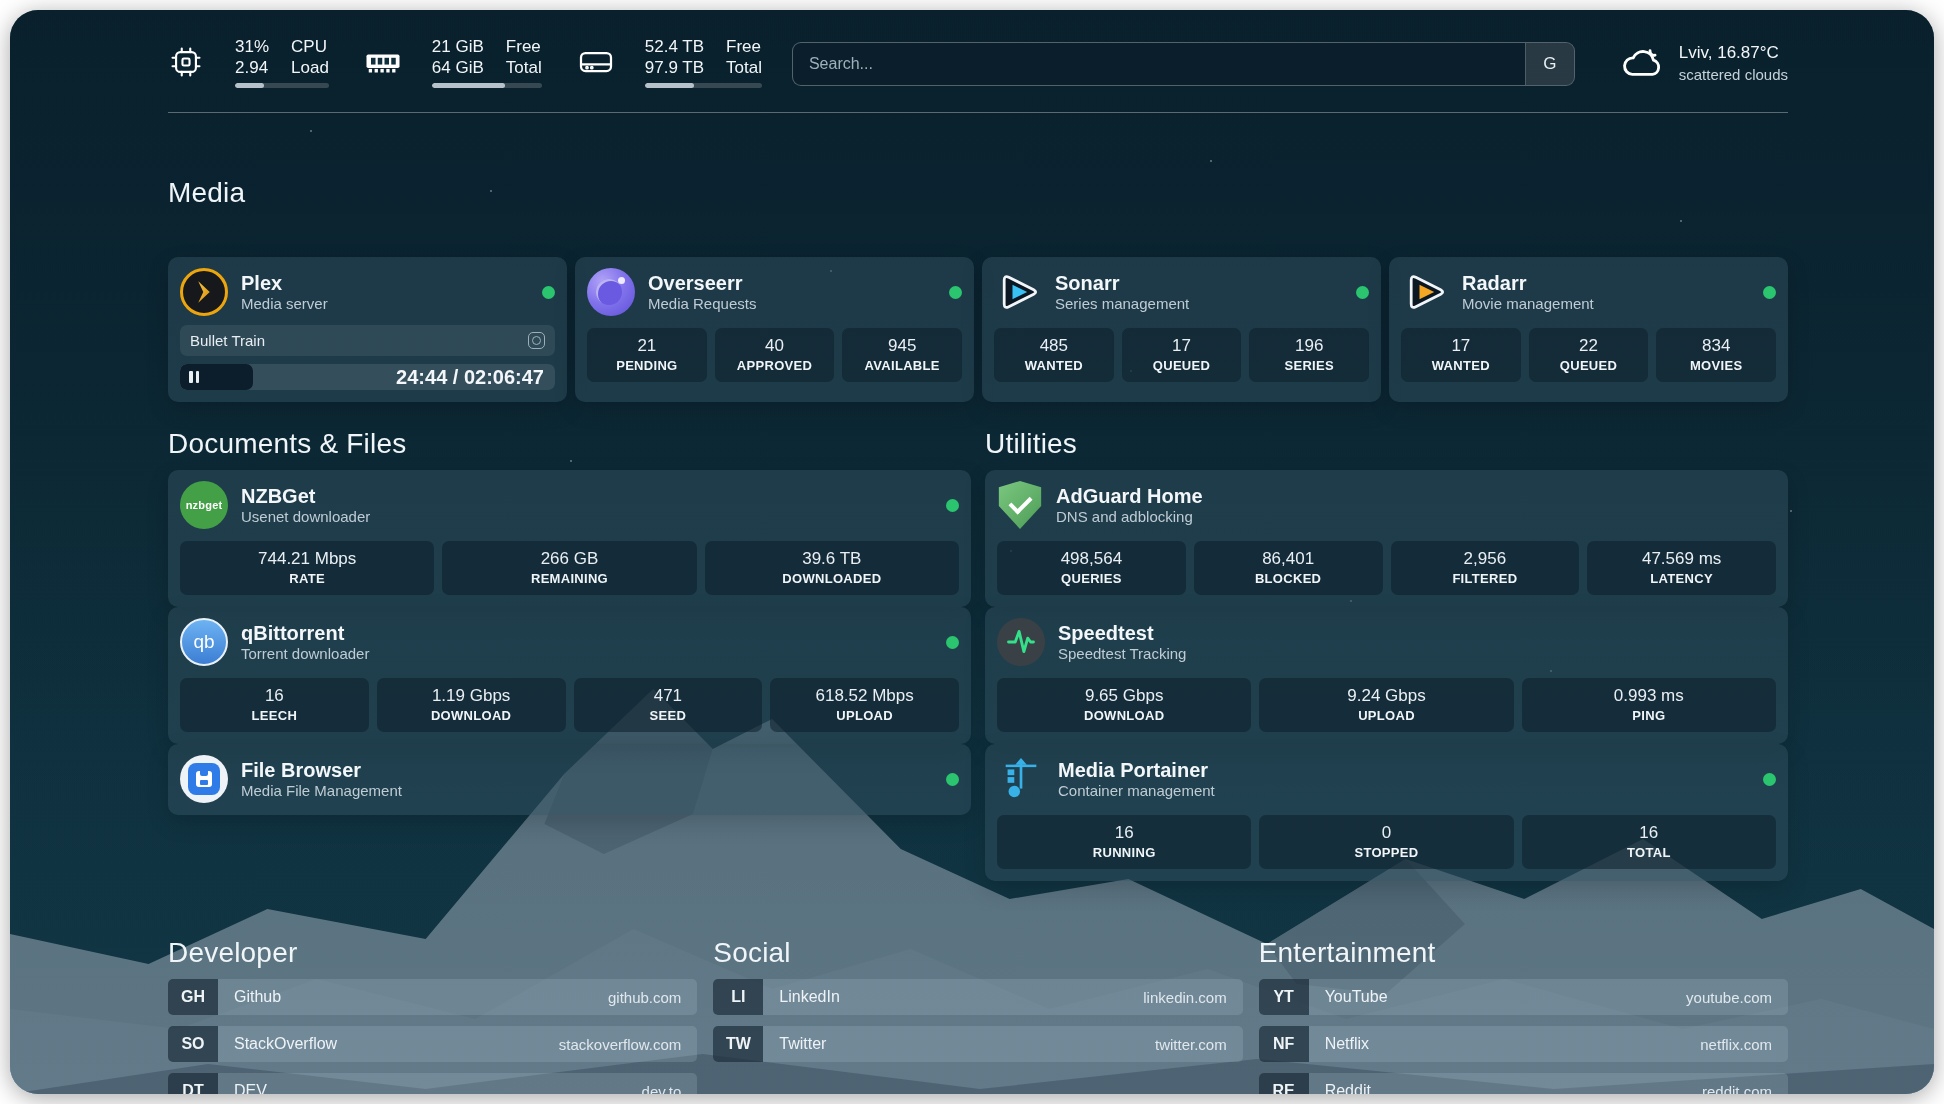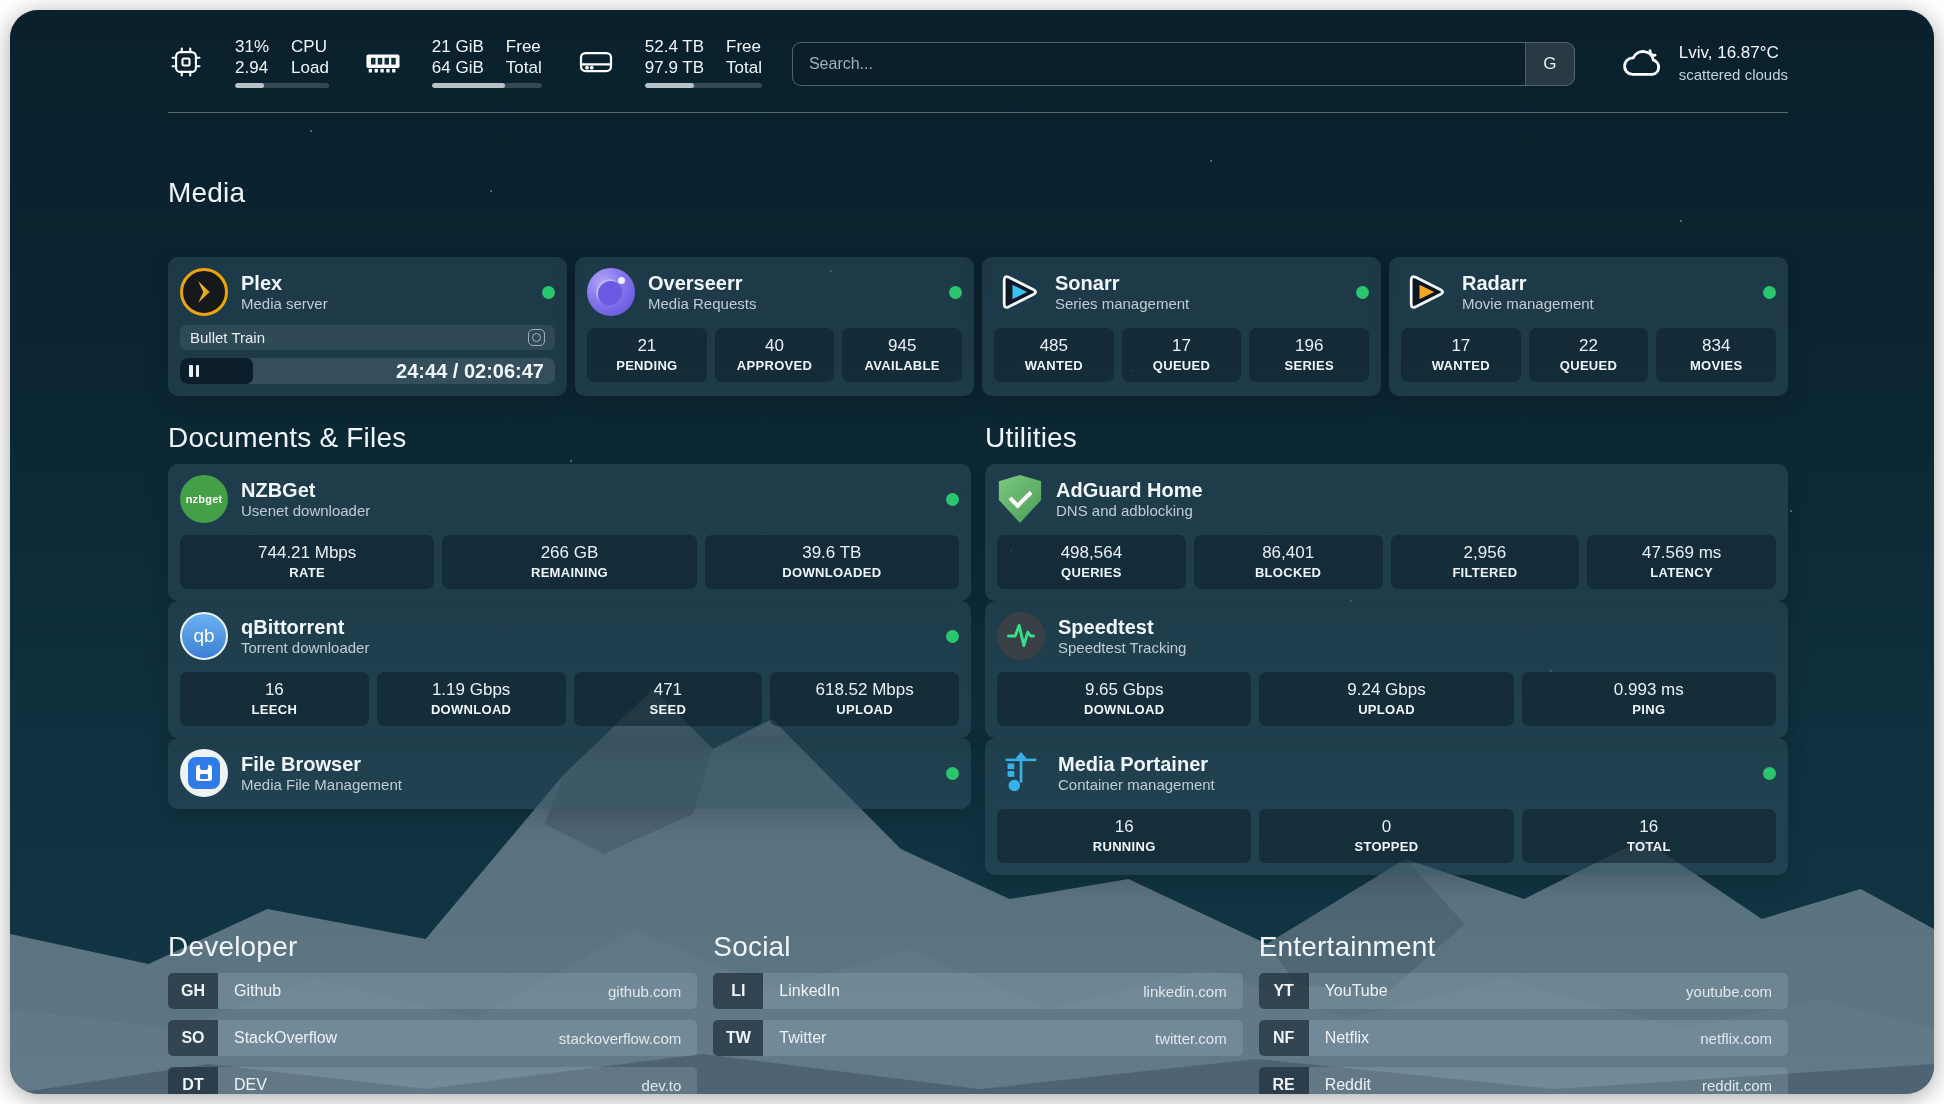--- a/index.html
+++ b/index.html
@@ -81,21 +81,21 @@
   .fb-floppy::after{content:"";position:absolute;left:4px;bottom:2px;width:8px;height:5px;background:#2f7ce8;border-radius:1px;}
   .icon-adguard{width:46px;height:48px;border-radius:0;
     clip-path:polygon(50% 0%,96% 13%,96% 52%,50% 100%,4% 52%,4% 13%);
     background:linear-gradient(135deg,#7cca81 0%,#4c9b55 100%);}
   .ag-check{width:17px;height:9px;border-left:4px solid #fff;border-bottom:4px solid #fff;transform:rotate(-45deg);margin-top:-5px;}
   .icon-speedtest{background:#3a4146;}
   .icon-portainer{background:transparent;}
 
   
   .player{margin-top:9px;}
-  .track-row{height:25px;border-radius:7px;background:rgba(255,255,255,.08);display:flex;align-items:center;padding:0 10px;}
+  .track-row{height:31px;border-radius:7px;background:rgba(255,255,255,.08);display:flex;align-items:center;padding:0 10px;}
   .track-title{font-size:15px;color:#e8eef2;}
   .now-playing-glyph{margin-left:auto;width:15px;height:15px;border:1.5px solid #9db0ba;border-radius:5px;display:flex;align-items:center;justify-content:center;}
   .now-playing-glyph span{width:7px;height:7px;border:1.5px solid #9db0ba;border-radius:50%;display:block;}
   .progress-row{margin-top:8px;height:26px;border-radius:7px;background:rgba(255,255,255,.10);position:relative;overflow:hidden;}
   .progress-fill{position:absolute;left:0;top:0;bottom:0;background:#0c1d2b;border-radius:7px;}
   .pause-glyph{position:absolute;left:9px;top:7px;display:flex;gap:3px;}
   .pause-glyph i{width:3.5px;height:12px;background:#e8eef2;border-radius:1px;display:block;}
   .time-display{position:absolute;right:11px;top:0;line-height:26px;font-size:20px;font-weight:600;color:#f3f7f9;}
 
   

